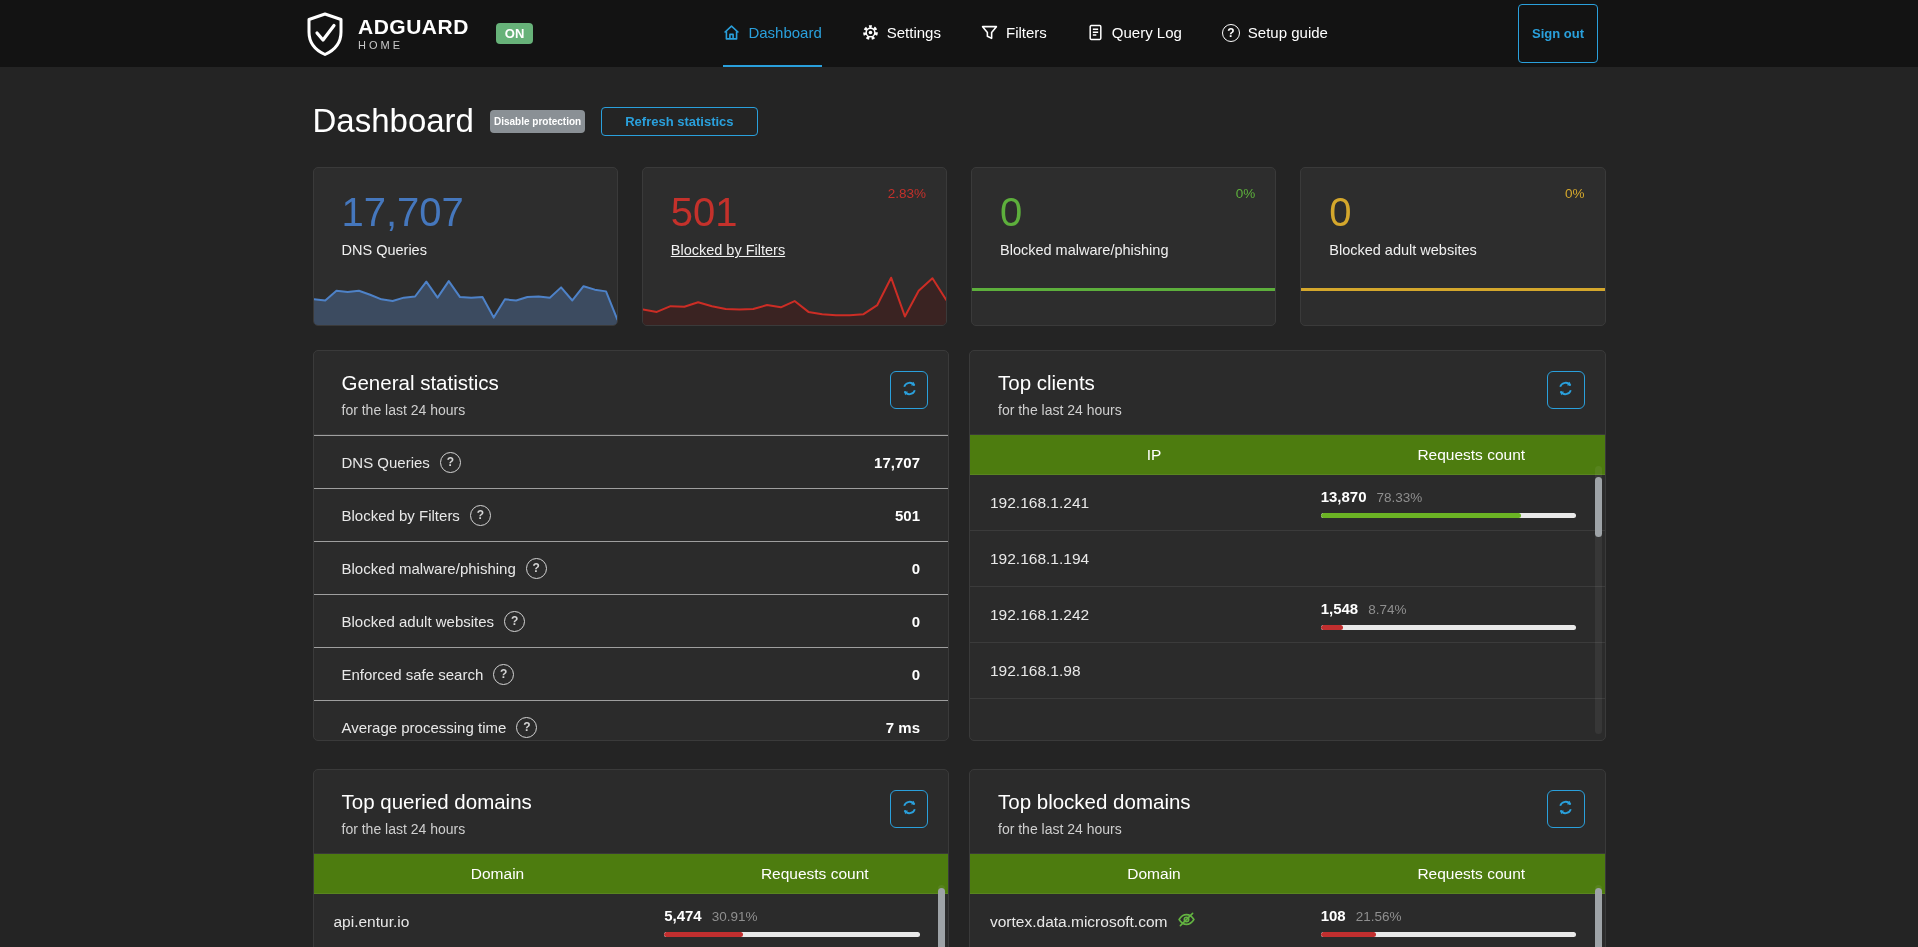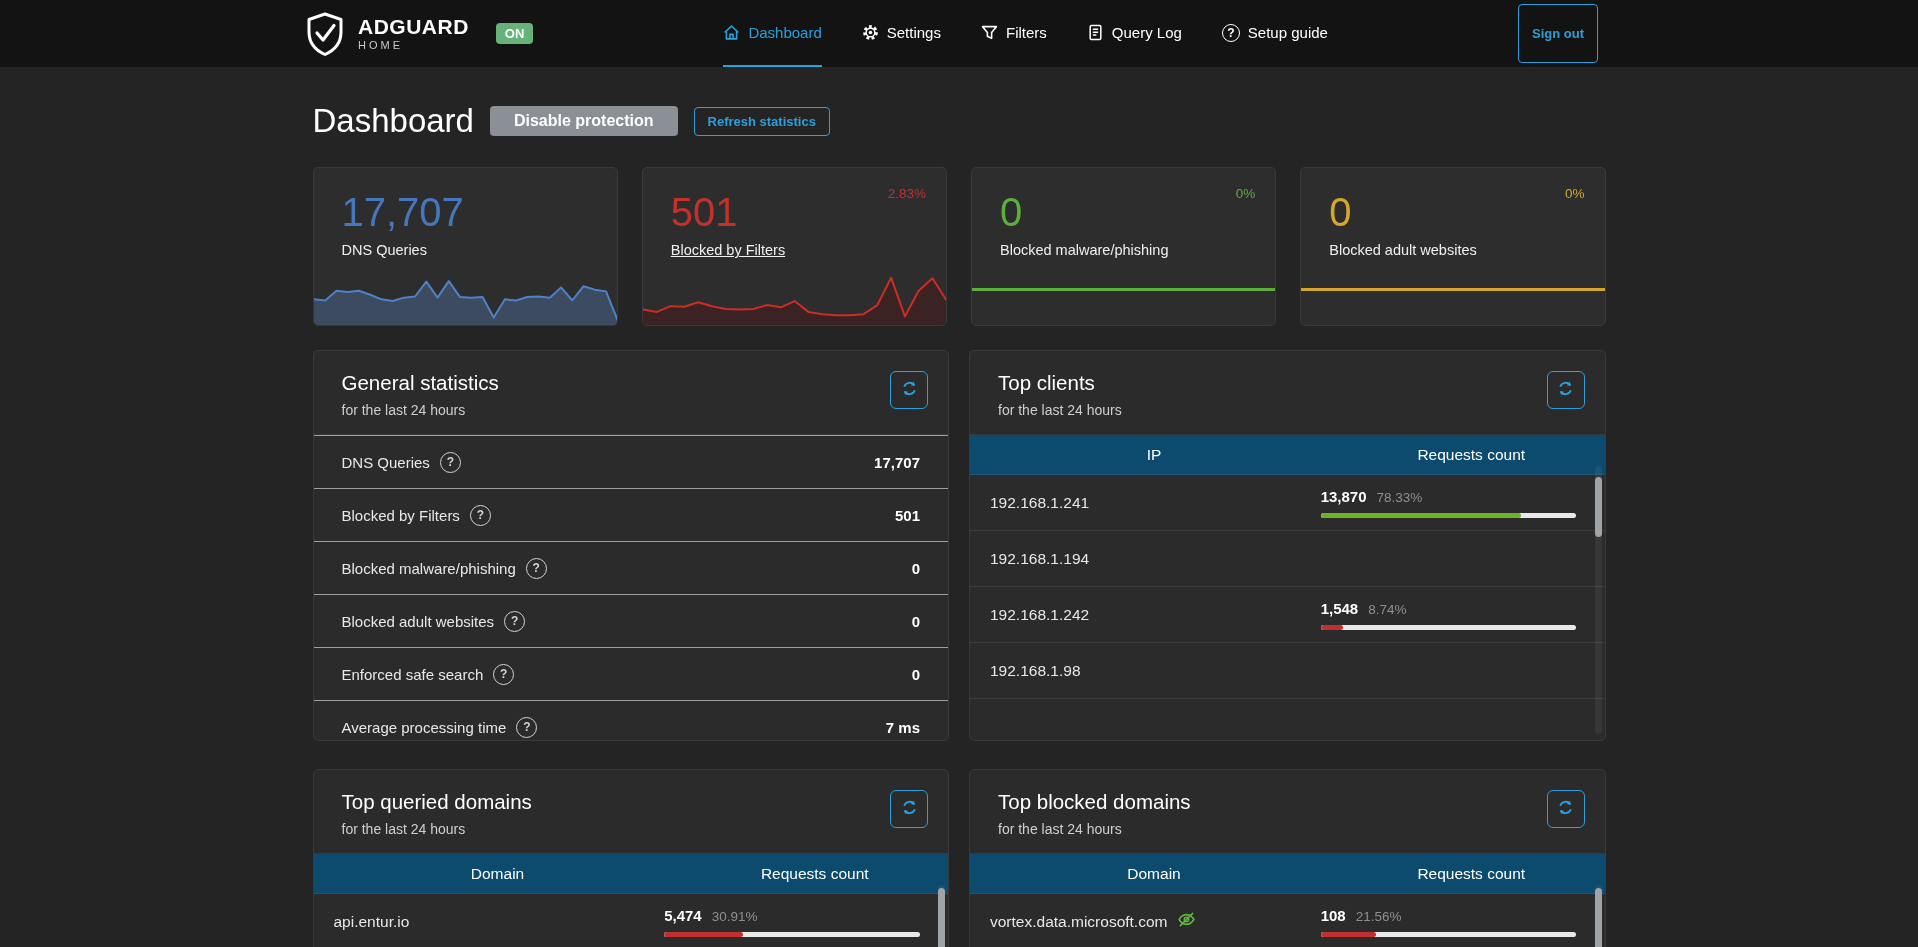--- a/index.html
+++ b/index.html
@@ -38,26 +38,26 @@
   .signout-btn {
     border:1px solid #2aa0dc; color:#2aa0dc; background:transparent;
     font-size:13px; font-weight:700; padding:21px 13px; border-radius:4px; cursor:pointer;
     font-family:"Liberation Sans", sans-serif;
   }
   
   .container { width:1293px; margin:0 auto; }
   .title-row { display:flex; align-items:center; gap:16px; margin-top:32px; height:44px; }
   .page-title { font-size:33px; font-weight:500; color:#fff; }
   .btn-gray {
-    background:#8a9095; color:#fff; border:none; font-size:16px; font-weight:700;
-    padding:6px 24px; border-radius:4px; cursor:pointer; font-family:"Liberation Sans", sans-serif;
+    background:#8a9095; color:#fff; border:none; font-size:10px; font-weight:700;
+    padding:6px 4px; border-radius:4px; cursor:pointer; font-family:"Liberation Sans", sans-serif;
   }
   .btn-blue-outline {
     background:transparent; color:#2aa0dc; border:1px solid #2aa0dc; font-size:13px; font-weight:700;
-    padding:6px 13px; border-radius:4px; cursor:pointer; font-family:"Liberation Sans", sans-serif;
+    padding:6px 23px; border-radius:4px; cursor:pointer; font-family:"Liberation Sans", sans-serif;
   }
   
   .cards { display:grid; grid-template-columns:repeat(4,1fr); gap:24px; margin-top:24px; }
   .card {
     position:relative; height:159px; background:#2d2d2d; border:1px solid #3a3a3a;
     border-radius:5px; overflow:hidden;
   }
   .card-number { font-size:40px; line-height:1; margin:24px 0 0 28px; }
   .card-label { font-size:14.5px; color:#f0f0f0; margin:10px 0 0 28px; }
   .card-label u { text-decoration:underline; cursor:pointer; }
@@ -90,21 +90,21 @@
   }
   .gs-row:first-of-type { border-top:none; }
   .help-circle {
     width:21px; height:21px; border:1.5px solid #d4d4d4; color:#d4d4d4; border-radius:50%;
     display:inline-flex; align-items:center; justify-content:center;
     font-size:12px; font-weight:700; margin-left:10px; flex:0 0 auto;
   }
   .gs-val { margin-left:auto; font-weight:700; font-size:15px; color:#fff; }
   
   .tbl-head {
-    height:40px; background:#0c4a6e; display:flex; align-items:center;
+    height:40px; background:#4d7c0f; display:flex; align-items:center;
     font-size:15.5px; color:#fff; border-bottom:1px solid rgba(255,255,255,.07);
   }
   .tbl-col-l { width:58%; text-align:center; }
   .tbl-col-r { width:42%; text-align:center; }
   .tbl-row {
     height:56px; display:flex; align-items:center; padding:0 24px 0 20px;
     border-bottom:1px solid rgba(255,255,255,.08); font-size:15.5px;
   }
   .tbl-row .left { width:56%; display:flex; align-items:center; gap:10px; }
   .tbl-row .right { width:44%; padding-right:4px; }

